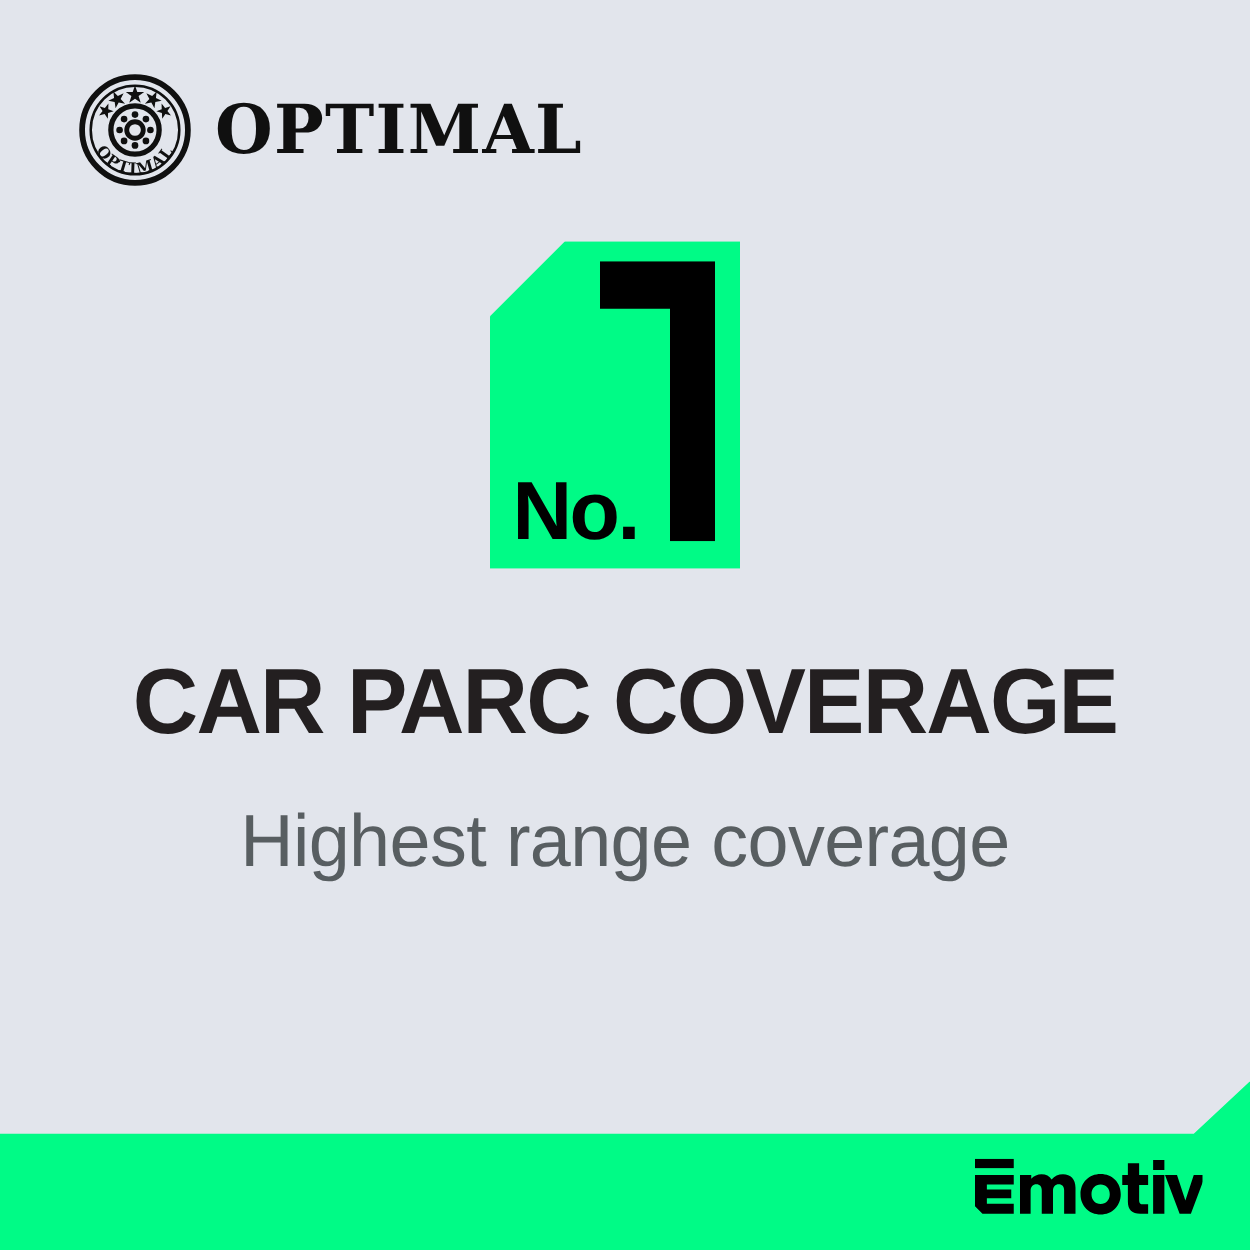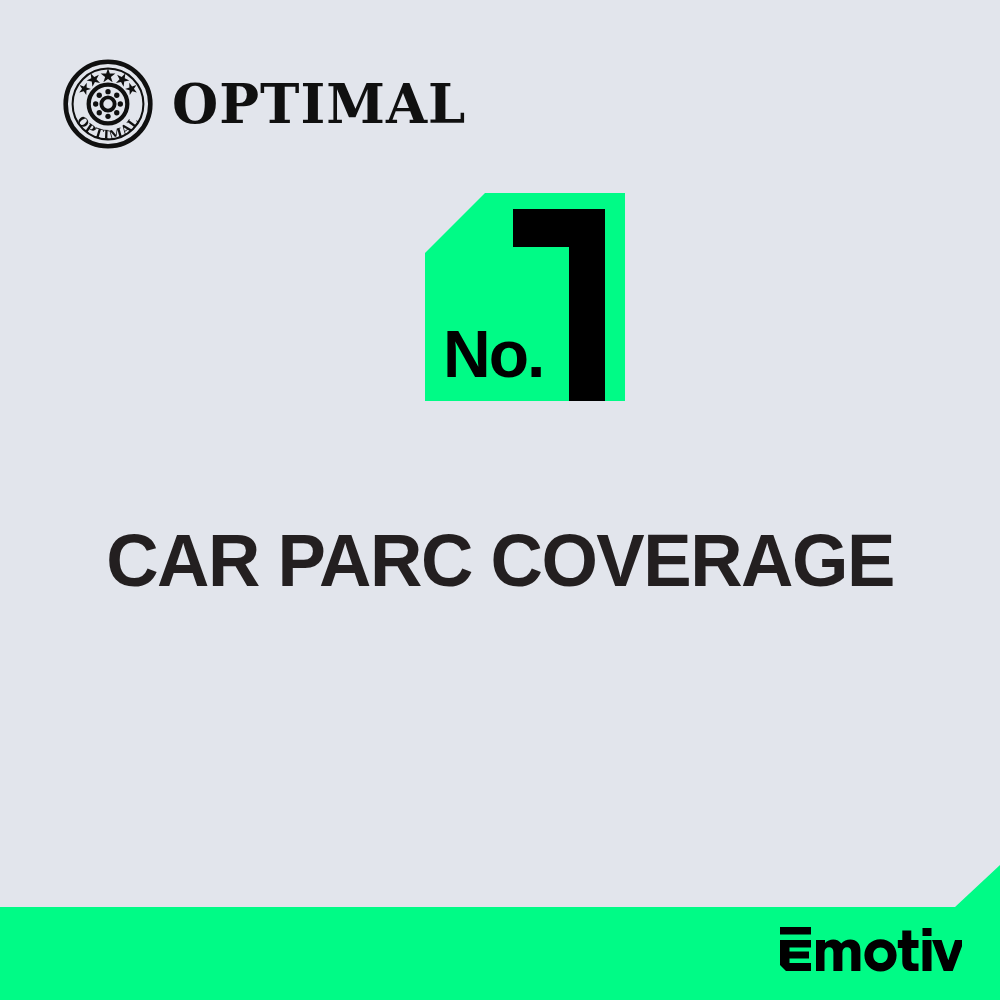--- a/index.html
+++ b/index.html
@@ -41,25 +41,24 @@
     white-space: nowrap;
     transform: scaleY(1.02);
   }
 
   
   .rank-badge {
     position: absolute;
     left: 392px;
     top: 193px;
     width: 200px;
-    height: 208px;
+    height: 262px;
     background: #00FB86;
     -webkit-clip-path: polygon(60px 0, 100% 0, 100% 100%, 0 100%, 0 60px);
     clip-path: polygon(60px 0, 100% 0, 100% 100%, 0 100%, 0 60px);
-    margin-left: 33px;
   }
   .rank-no {
     position: absolute;
     left: 18px;
     bottom: 14px;
     font-family: "Liberation Sans", sans-serif;
     font-weight: 700;
     font-size: 66px;
     line-height: 1;
     letter-spacing: -2px;
@@ -181,20 +180,21 @@
   <div class="rank-badge">
     <div class="rank-no">No.</div>
     <svg class="rank-numeral" viewBox="0 0 92 224">
       <path d="M0 0 H92 V224 H56 V38 H0 Z" fill="#000000"></path>
     </svg>
   </div>
 
   <div class="headline">CAR PARC COVERAGE</div>
 
   <div class="subheadline">
+    <span>Highest range coverage</span>
   </div>
 
   <div class="footer-band">
     <svg class="footer-logo" viewBox="0 0 184 46">
       <g fill="#000000">
 
         <rect x="2" y="0" width="31" height="7.5"></rect>
         <path d="M2 13 H33 V20.5 H11.5 V24.5 H31 V31.5 H11.5 V36 H33 V44 H8 L2 38 Z"></path>
 
         <path d="M38 13 H47 V16 C49.2 13.6 52 12.4 55.2 12.4 C58.8 12.4 61.6 13.9 63.3 16.6 C65.6 13.8 68.7 12.4 72.4 12.4 C78.6 12.4 82.4 16.5 82.4 23.2 V44 H73.3 V25.2 C73.3 22.1 71.7 20.3 69 20.3 C66.2 20.3 64.4 22.3 64.4 25.5 V44 H55.4 V25.2 C55.4 22.1 53.8 20.3 51.1 20.3 C48.3 20.3 46.5 22.3 46.5 25.5 V44 H38 Z"></path>

